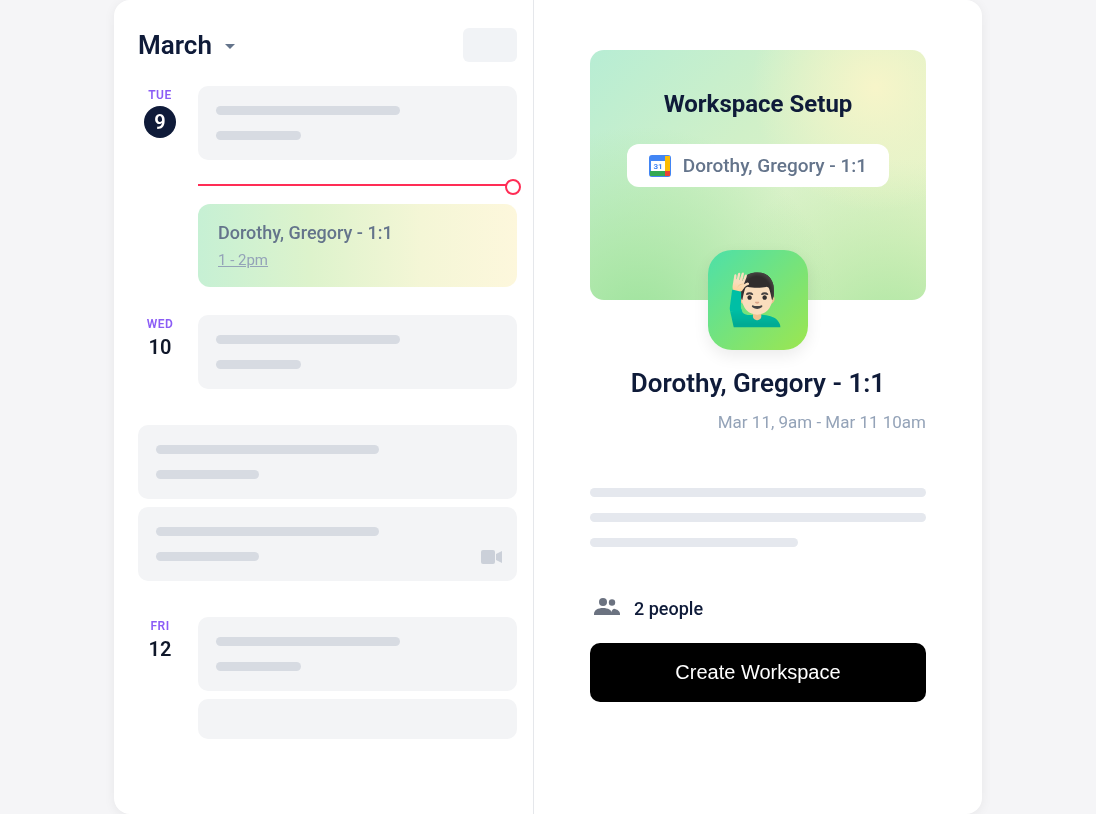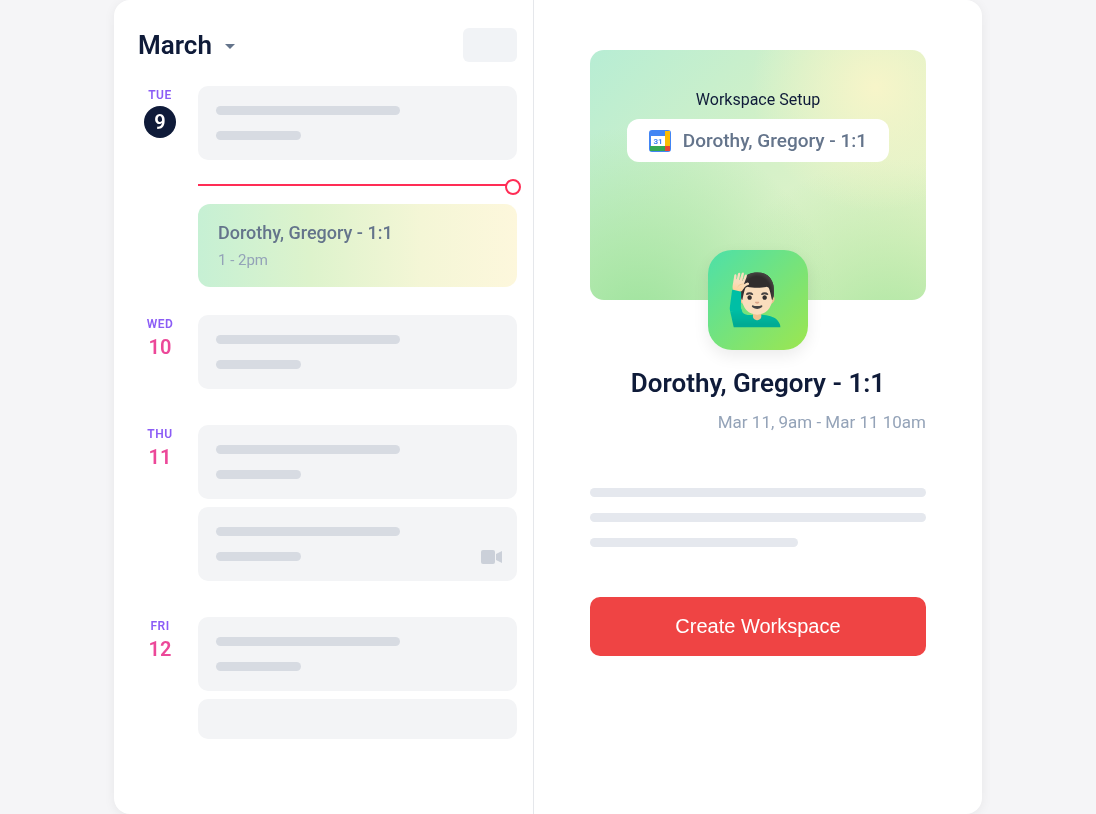--- a/index.html
+++ b/index.html
@@ -75,21 +75,21 @@
     .day-short {
       font-size: 12px;
       font-weight: 600;
       color: #8b5cf6;
       letter-spacing: 0.5px;
       margin-bottom: 4px;
     }
     .day-num {
       font-size: 20px;
       font-weight: 600;
-      color: #ec4899;
+      color: #0f172a;
     }
     .day-today .day-num-wrap {
       width: 32px;
       height: 32px;
       border-radius: 50%;
       background: #0f1b39;
       display: flex;
       align-items: center;
       justify-content: center;
     }
@@ -151,20 +151,21 @@
     }
     .event-title {
       font-size: 18px;
       font-weight: 500;
       color: #64748b;
       margin-bottom: 8px;
     }
     .event-time {
       font-size: 15px;
       color: #94a3b8;
+      text-decoration: underline;
     }
     .day-spacer {
       height: 28px;
     }
     
     .main {
       flex: 1;
       padding: 50px 56px 30px;
       overflow: hidden;
     }
@@ -176,24 +177,24 @@
                   radial-gradient(circle at 15% 110%, #9de39c 0%, transparent 50%),
                   radial-gradient(circle at 90% 120%, #a7e59f 0%, transparent 45%),
                   linear-gradient(135deg, #b7edd4 0%, #d0f0c8 40%, #eef5c9 100%);
       overflow: hidden;
       display: flex;
       flex-direction: column;
       align-items: center;
       padding-top: 40px;
     }
     .hero-title {
-      font-size: 16px;
-      font-weight: 400;
+      font-size: 24px;
+      font-weight: 700;
       color: #0f1b39;
-      margin-bottom: 10px;
+      margin-bottom: 26px;
     }
     .event-chip {
       background: #fff;
       border-radius: 12px;
       padding: 10px 22px;
       display: flex;
       align-items: flex-end;
       gap: 12px;
       font-size: 19px;
       color: #64748b;
@@ -262,21 +263,21 @@
       color: #6b7280;
     }
     .people-text {
       font-size: 18px;
       font-weight: 500;
       color: #0f1b39;
     }
     .create-btn {
       width: 100%;
       padding: 18px;
-      background: #ef4444;
+      background: #000000;
       color: #fff;
       border: none;
       border-radius: 10px;
       font-size: 20px;
       font-weight: 500;
       cursor: pointer;
     }
   </style>
 </head>
 <body>
@@ -327,24 +328,20 @@
         <div class="event-placeholder">
           <div class="line line1"></div>
           <div class="line line2"></div>
         </div>
       </div>
     </div>
 
     <div class="day-spacer"></div>
 
     <div class="day-group">
-      <div class="day-label-col">
-        <span class="day-short">THU</span>
-        <span class="day-num">11</span>
-      </div>
       <div class="events-col">
         <div class="event-placeholder">
           <div class="line line1"></div>
           <div class="line line2"></div>
         </div>
         <div class="event-placeholder with-video">
           <div class="line line1"></div>
           <div class="line line2"></div>
           <span class="video-ic">
             <svg width="22" height="16" viewBox="0 0 22 16" fill="currentColor">
@@ -399,16 +396,27 @@
 
     <h1 class="detail-title">Dorothy, Gregory - 1:1</h1>
     <div class="detail-time">Mar 11, 9am - Mar 11 10am</div>
 
     <div class="desc-lines">
       <div class="dline w1"></div>
       <div class="dline w2"></div>
       <div class="dline w3"></div>
     </div>
 
+    <div class="people-row">
+      <span class="people-icon">
+        <svg width="26" height="18" viewBox="0 0 26 18" fill="currentColor">
+          <circle cx="9" cy="5" r="4"></circle>
+          <circle cx="18" cy="5.5" r="3.2"></circle>
+          <path d="M0 17c0-4 4-6 9-6s9 2 9 6v1H0z"></path>
+          <path d="M17 17c0-2.5 1.2-4.3 3-5.2 3 .6 6 2.2 6 5.2v1h-9z"></path>
+        </svg>
+      </span>
+      <span class="people-text">2 people</span>
+    </div>
 
     <button class="create-btn">Create Workspace</button>
   </main>
 </div>
 
 </body></html>

